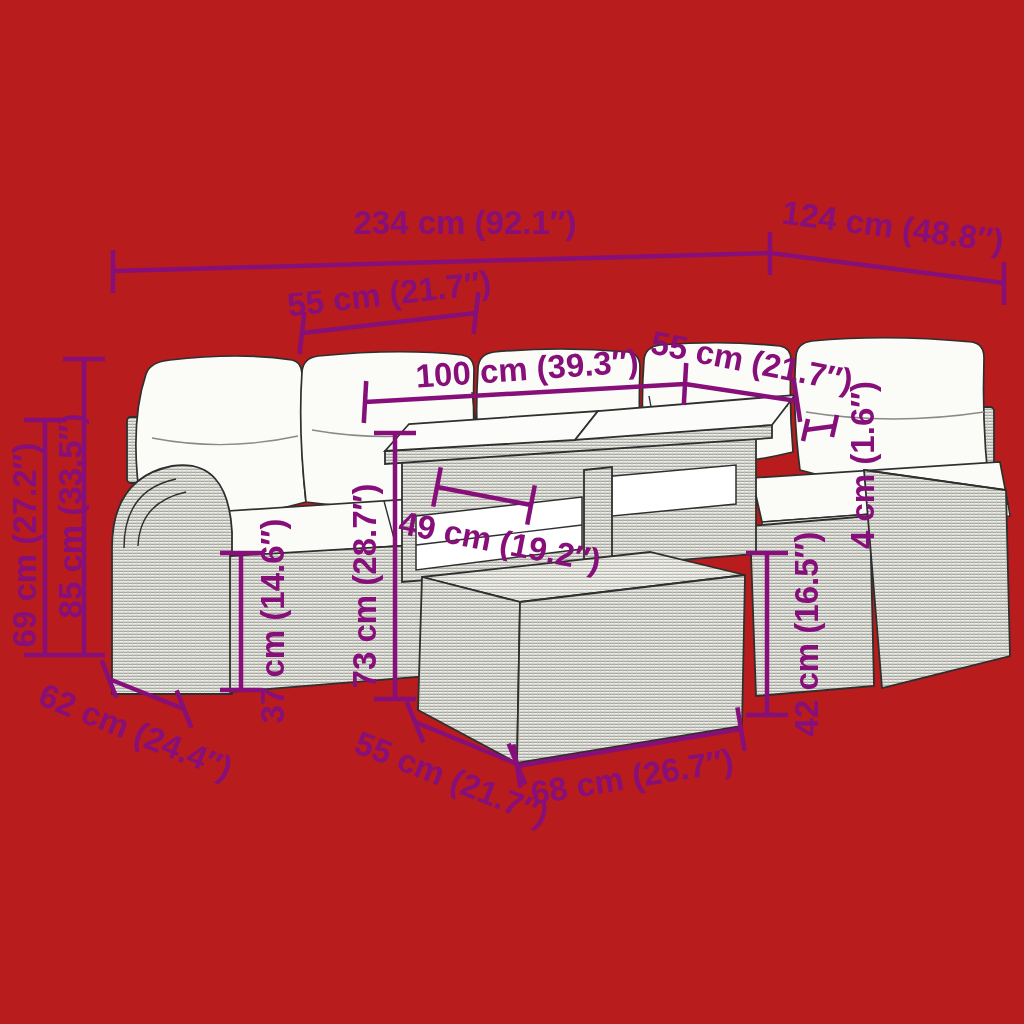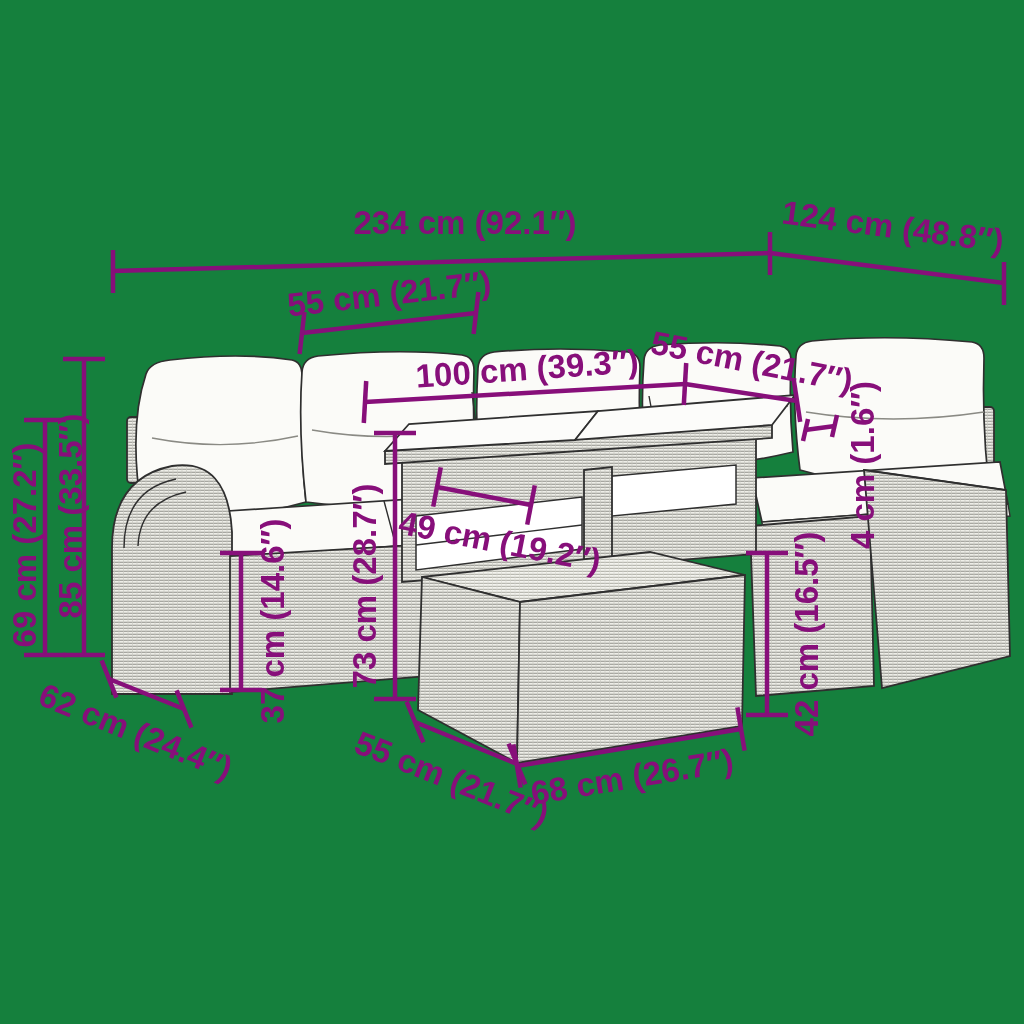--- a/index.html
+++ b/index.html
@@ -1,16 +1,16 @@
 <!DOCTYPE html>
 <html><head>
 <meta charset="utf-8">
 <style>
   html,body{margin:0;padding:0;background:#ffffff;}
-  .stage{width:1024px;height:1024px;background:#15803d;position:relative;overflow:hidden;}
+  .stage{width:1024px;height:1024px;background:#b91c1c;position:relative;overflow:hidden;}
   svg{display:block;}
   .dim-line{stroke:#870F7A;stroke-width:4.5;fill:none;stroke-linecap:butt;}
   .dim-text{fill:#870F7A;font-family:"Liberation Sans",sans-serif;font-weight:700;font-size:33px;}
   .rattan{fill:url(#weave);stroke:#2f2f2f;stroke-width:1.8;}
   .rattan-top{fill:url(#weaveTop);stroke:#2f2f2f;stroke-width:1.8;}
   .cushion{fill:#fbfbf8;stroke:#2f2f2f;stroke-width:1.7;}
   .cushion-side{fill:#f1f1ec;stroke:#2f2f2f;stroke-width:1.4;}
   .glass{fill:#fcfcfa;stroke:#2f2f2f;stroke-width:1.8;}
   .opening{fill:#ffffff;stroke:#2f2f2f;stroke-width:1.5;}
   .crease{stroke:#8a8a84;stroke-width:1.3;fill:none;}

